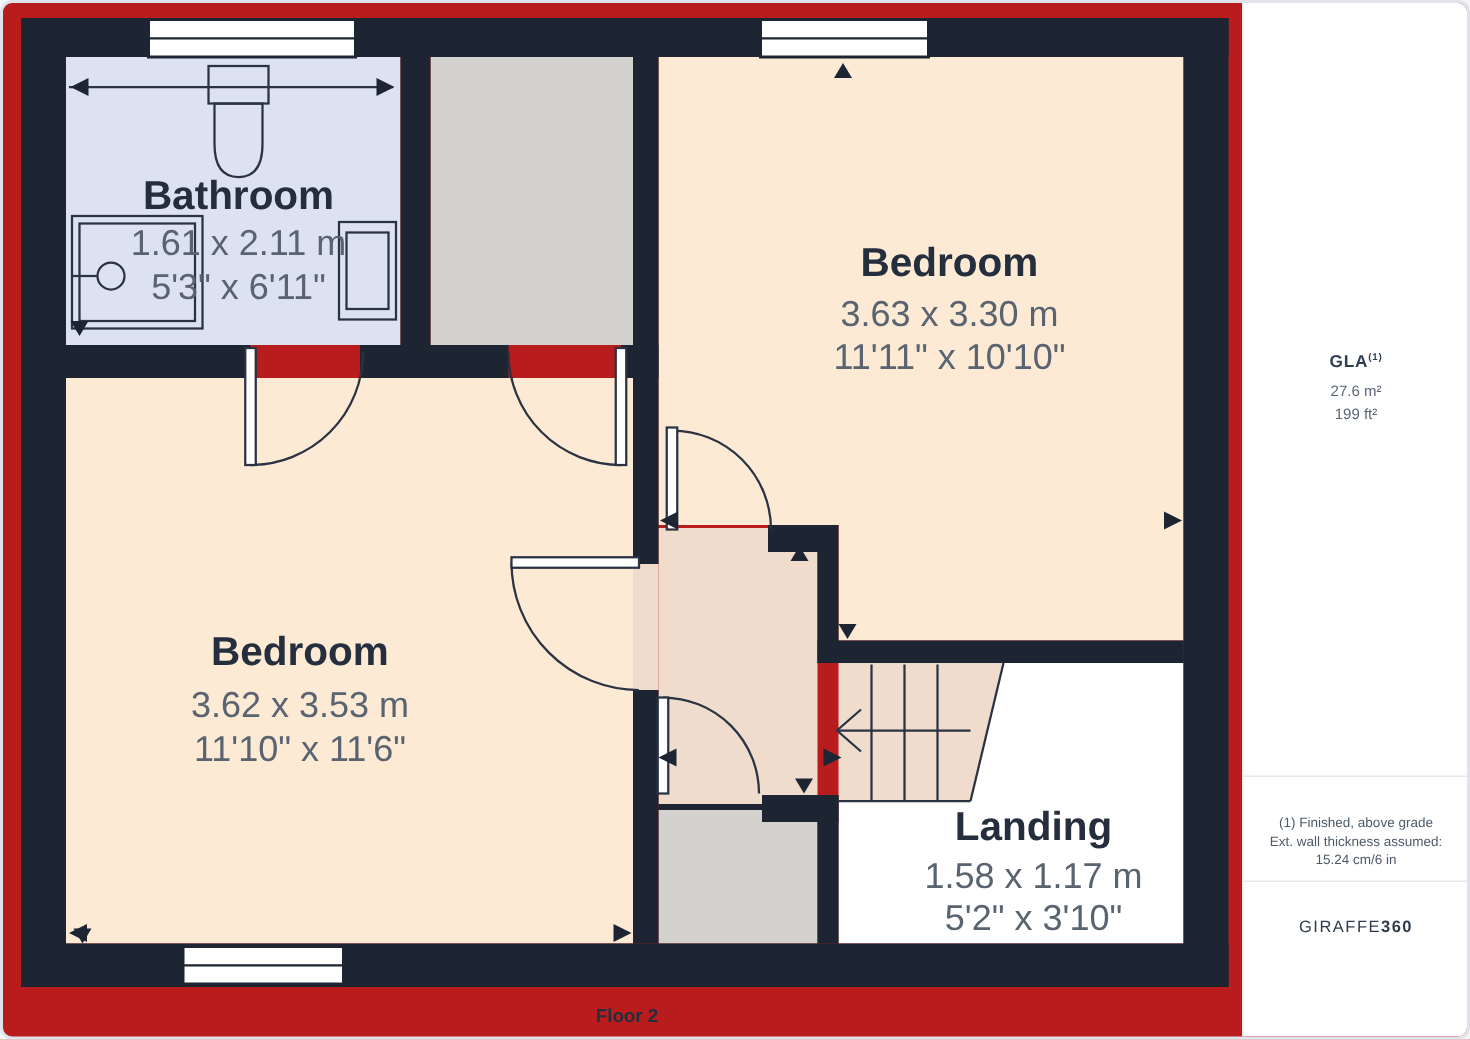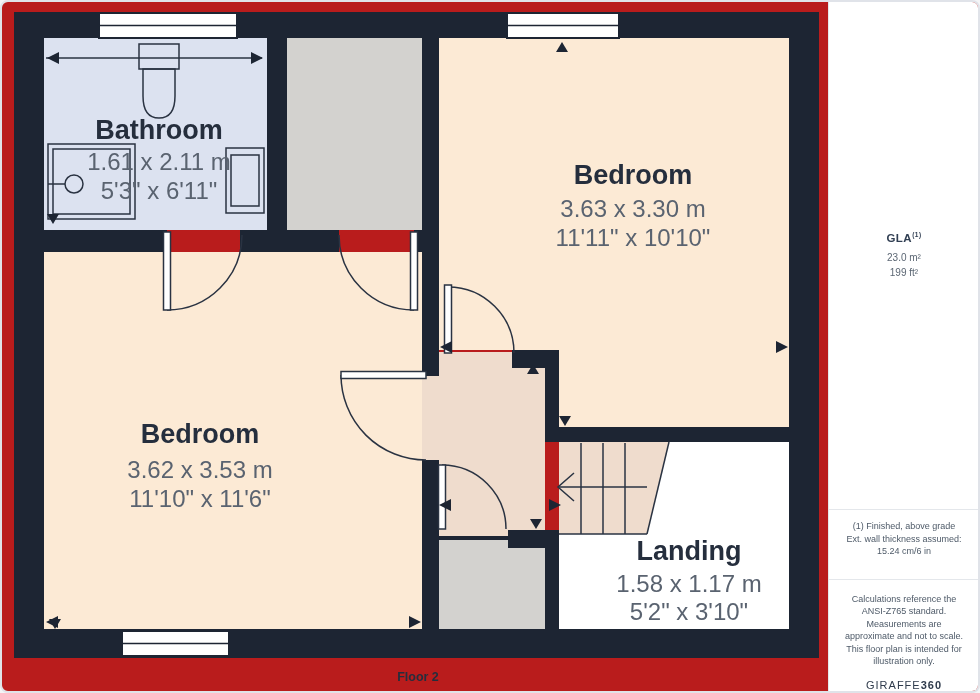--- a/index.html
+++ b/index.html
@@ -29,21 +29,21 @@
   .sidebar{position:absolute;left:826px;top:0;width:150px;height:689px;
            border-left:1px solid #e4e7eb;display:flex;flex-direction:column;
            color:#4e5a68;background:#fff;}
   .sb-section1{height:515px;display:flex;align-items:center;justify-content:center;
                box-sizing:border-box;}
   .gla{text-align:center;}
   .gla-title{font-size:11.5px;font-weight:700;color:#303e52;letter-spacing:.5px;}
   .gla-title sup{font-size:6.5px;}
   .gla-val{font-size:10px;color:#5b6673;line-height:15px;margin-top:6px;}
   .sb-section2{height:70px;border-top:1px solid #e4e7eb;box-sizing:border-box;
-               text-align:center;font-size:9px;line-height:12.5px;padding:10px 12px 0 12px;}
+               text-align:center;font-size:9px;line-height:12.5px;padding:24px 12px 0 12px;}
   .sb-note2{margin-top:0;}
   .sb-section3{flex:1;border-top:1px solid #e4e7eb;box-sizing:border-box;
                text-align:center;font-size:9px;line-height:12.5px;padding:13px 14px 0 14px;}
   .brand{margin-top:11px;font-size:11px;letter-spacing:1px;color:#2f3b4c;}
   .brand b{font-weight:700;}
 </style>
 </head>
 <body>
 
 <div class="frame">
@@ -183,27 +183,26 @@
     </g>
 
     <text class="floor-label" x="416" y="679">Floor 2</text>
   </svg>
 
   <div class="sidebar">
     <div class="sb-section1">
       <div class="gla">
         <div class="gla-title"><span>GLA</span><sup>(1)</sup></div>
         <div class="gla-val">
-          <div>23.0 m²</div>
+          <div>27.6 m²</div>
           <div>199 ft²</div>
         </div>
       </div>
     </div>
     <div class="sb-section2">
       <div>(1) Finished, above grade</div>
       <div class="sb-note2">Ext. wall thickness assumed: 15.24 cm/6 in</div>
     </div>
     <div class="sb-section3">
-      <div>Calculations reference the ANSI-Z765 standard. Measurements are approximate and not to scale. This floor plan is intended for illustration only.</div>
       <div class="brand"><span>GIRAFFE</span><b>360</b></div>
     </div>
   </div>
 </div>
 
 </body></html>

